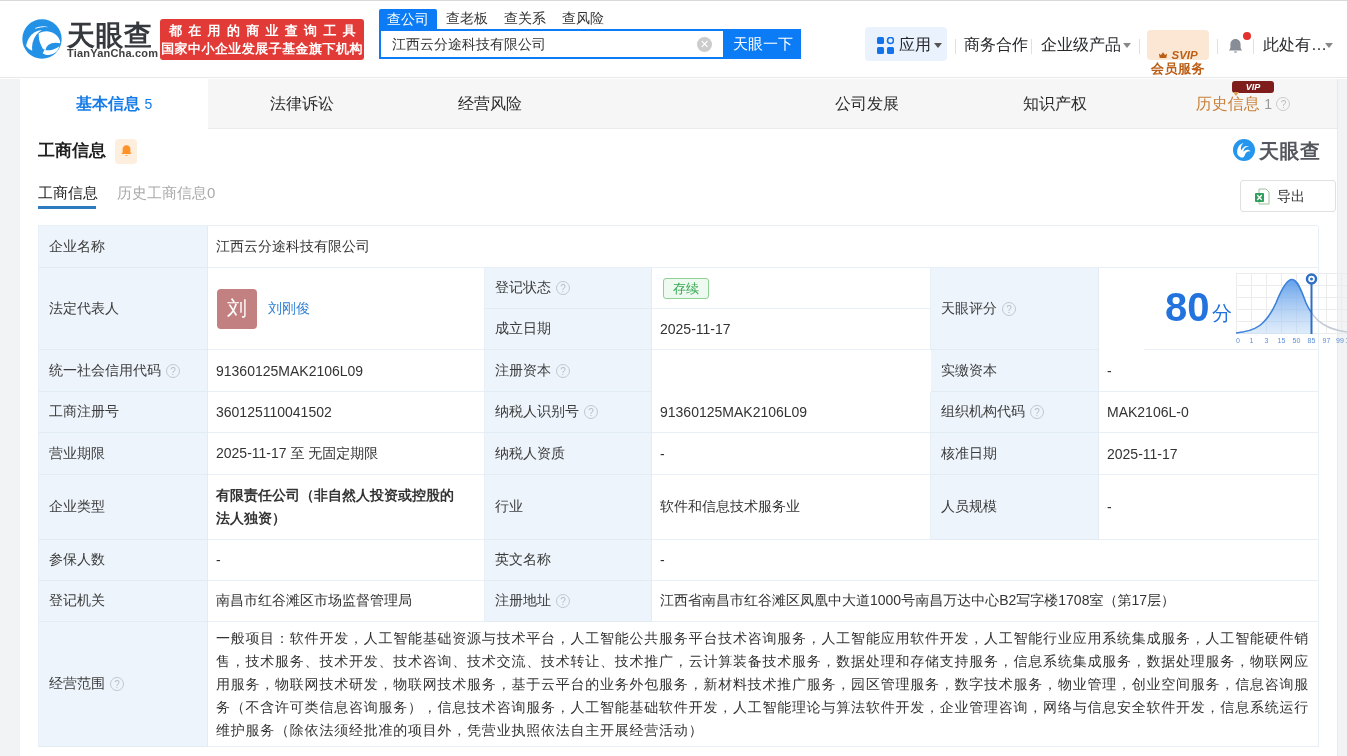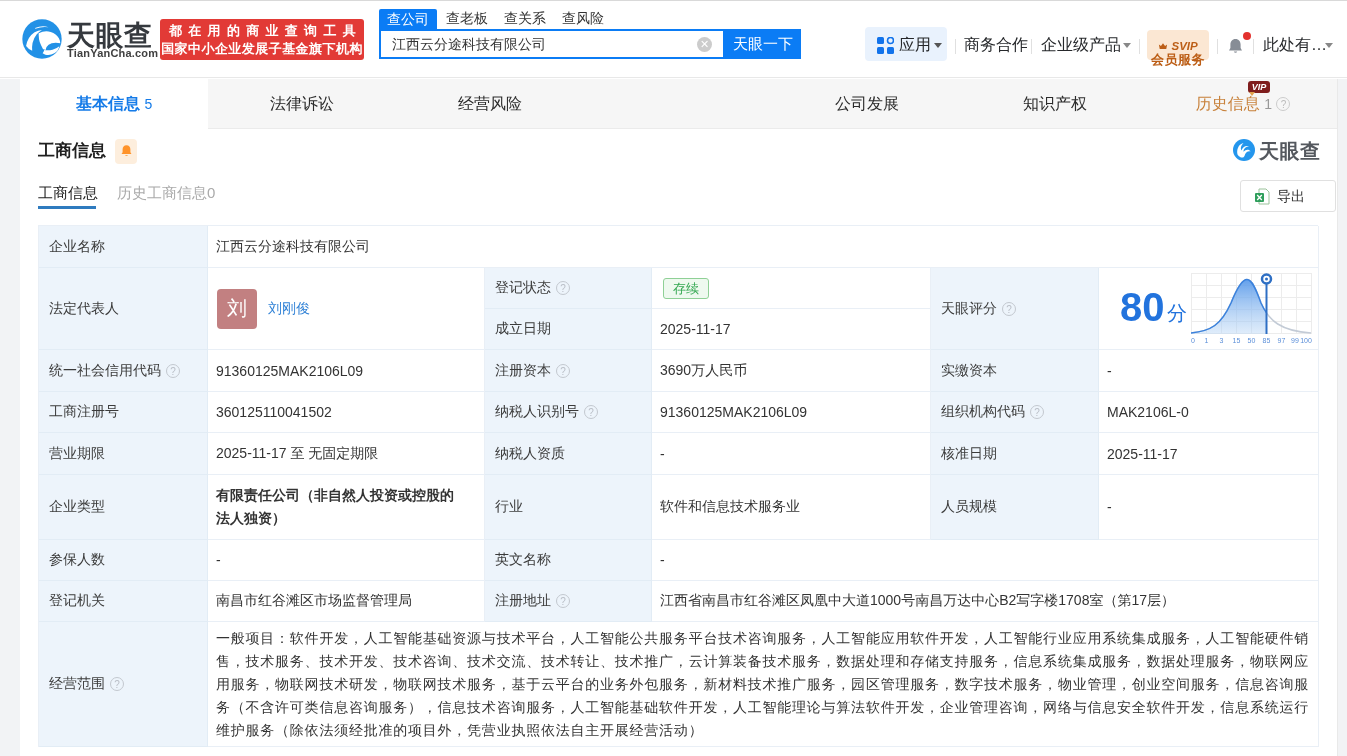--- a/index.html
+++ b/index.html
@@ -15,21 +15,21 @@
 .stab{position:absolute;top:8px;height:19px;line-height:19px;font-size:14px;color:#333;}
 #stab-active{position:absolute;left:379px;top:8px;width:58px;height:20px;background:#0b7cf5;border-radius:2px 2px 0 0;color:#fff;text-align:center;font-size:14px;line-height:20px;}
 #searchbox{position:absolute;left:379px;top:28px;width:346px;height:30px;background:#fff;border:2px solid #0b7cf5;line-height:26px;font-size:14px;color:#333;padding-left:11px;}
 #clearx{position:absolute;left:697px;top:36px;width:15px;height:15px;border-radius:50%;background:#ccc;color:#fff;font-size:11px;line-height:15px;text-align:center;}
 #searchbtn{position:absolute;left:725px;top:28px;width:76px;height:30px;background:#0b7cf5;color:#fff;font-size:15px;text-align:center;line-height:30px;}
 #appblock{position:absolute;left:865px;top:26px;width:82px;height:34px;background:#e9f2fd;border-radius:4px;}
 .hmenu{position:absolute;top:35px;height:18px;line-height:18px;font-size:16px;color:#26282b;}
 .hdiv{position:absolute;top:38px;width:1px;height:15px;background:#e0e0e0;}
 .caret{position:absolute;width:0;height:0;border-left:4.5px solid transparent;border-right:4.5px solid transparent;border-top:5.5px solid #888;}
 #svip{position:absolute;left:1147px;top:29px;width:62px;height:30px;background:#fbe7d3;border-radius:4px;text-align:center;}
-#svip .s1{color:#bc5e16;font-size:11.5px;font-weight:bold;font-style:italic;line-height:13px;margin-top:10px;}
+#svip .s1{color:#bc5e16;font-size:11.5px;font-weight:bold;font-style:italic;line-height:13px;margin-top:19px;}
 #svip .s2{color:#bc5e16;font-size:13px;font-weight:bold;line-height:13px;letter-spacing:0.5px;}
 
 #tabbar{position:absolute;left:20px;top:79px;width:1317px;height:50px;background:#f6f6f6;border-bottom:1px solid #ebebeb;}
 .tab{position:absolute;top:0;width:188.14px;height:50px;text-align:center;line-height:50px;font-size:16px;color:#2b2b2b;}
 #tab0{background:#fff;height:51px;}
 #tab0 b{color:#157be8;font-weight:bold;}
 #tab0 .num{color:#157be8;font-size:14px;}
 .tab .num{color:#999;font-size:14px;}
 
 #content{position:absolute;left:20px;top:130px;width:1317px;height:626px;background:#fff;}
@@ -112,21 +112,21 @@
   <div id="rgutterL"></div>
   <div id="rgutterR"></div>
   <div id="tabbar">
     <div class="tab" id="tab0" style="left:0"><b>基本信息</b> <span class="num">5</span></div>
     <div class="tab" style="left:376px">经营风险</div>
     <div class="tab" style="left:188px">法律诉讼</div>
     <div class="tab" style="left:753px">公司发展</div>
     <div class="tab" style="left:941px">知识产权</div>
     <div class="tab" style="left:1129px;color:#c8823c">历史信息 <span class="num">1</span>
       <span style="display:inline-block;width:14px;height:14px;border:1px solid #ccc;border-radius:50%;color:#bbb;font-size:10px;line-height:13px;text-align:center;vertical-align:1px;">?</span>
-      <div style="position:absolute;left:99px;top:2px;width:22px;height:12px;background:#7f1d1d;border-radius:3px;color:#fff;font-size:9px;font-weight:bold;font-style:italic;line-height:12px;text-align:center;">VIP<div style="position:absolute;left:1px;top:11px;width:0;height:0;border-left:3px solid transparent;border-right:3px solid transparent;border-top:4px solid #dfa04c;"></div></div>
+      <div style="position:absolute;left:83px;top:2px;width:42px;height:12px;background:#7f1d1d;border-radius:3px;color:#fff;font-size:9px;font-weight:bold;font-style:italic;line-height:12px;text-align:center;">VIP<div style="position:absolute;left:1px;top:11px;width:0;height:0;border-left:3px solid transparent;border-right:3px solid transparent;border-top:4px solid #dfa04c;"></div></div>
     </div>
   </div>
 
   <div id="content">
     <div id="title">工商信息</div>
     <div id="titlebell">
       <svg width="13" height="14" viewBox="0 0 17 17" style="margin-top:5px">
         <path d="M8.5 1 C5.2 1 3.4 3.5 3.4 6.5 L3.4 10 L2 12.4 L15 12.4 L13.6 10 L13.6 6.5 C13.6 3.5 11.8 1 8.5 1 Z" fill="#ff9329"></path>
         <path d="M6.8 13.6 a1.8 1.8 0 0 0 3.4 0 Z" fill="#ff9329"></path>
       </svg>
@@ -157,21 +157,21 @@
           <div id="avatar">刘</div>
           <span class="link" style="margin-left:11px">刘刚俊</span>
         </div>
       <div class="lc" style="grid-area:2/3">登记状态 <span class="q">?</span></div>
       <div class="vc" style="grid-area:2/4">
           <span class="badge" style="margin-left:3px">存续</span>
         </div>
       <div class="lc" style="grid-area:3/3">成立日期</div>
       <div class="vc" style="grid-area:3/4">2025-11-17</div>
       <div class="lc" style="grid-area:2/5/4/6">天眼评分 <span class="q">?</span></div>
-      <div class="vc" style="grid-area:2/6/4/7;position:relative;padding-left:0;">
+      <div class="vc" style="grid-area:2/6/4/7;position:relative;padding-left:0;margin-left:45px;">
         <span style="position:absolute;left:21px;top:17px;font-size:40px;font-weight:bold;color:#2273dd;">80</span>
         <span style="position:absolute;left:68px;top:32px;font-size:20px;color:#2273dd;">分</span>
         <svg style="position:absolute;left:92px;top:5px" width="121" height="72" viewBox="0 0 121 72">
           <g stroke="#ececec" stroke-width="1">
             <path d="M0.5 0 V61 M15.5 0 V61 M30.5 0 V61 M45.5 0 V61 M60.5 0 V61 M75.5 0 V61 M90.5 0 V61 M105.5 0 V61 M120.5 0 V61"></path>
             <path d="M0 0.5 H121 M0 12.5 H121 M0 24.5 H121 M0 36.5 H121 M0 48.5 H121 M0 60.5 H121"></path>
           </g>
           <defs>
             <linearGradient id="gfill" x1="0" y1="0" x2="0" y2="1">
               <stop offset="0" stop-color="#5b9bea" stop-opacity="0.95"></stop>
@@ -199,21 +199,20 @@
               <text x="90.5" y="70">97</text>
               <text x="104" y="70">99</text>
               <text x="115" y="70">100</text>
           </g>
         </svg>
       </div>
 
       <div class="lc" style="grid-area:4/1">统一社会信用代码 <span class="q">?</span></div>
       <div class="vc" style="grid-area:4/2">91360125MAK2106L09</div>
       <div class="lc" style="grid-area:4/3">注册资本 <span class="q">?</span></div>
-      <div class="vc" style="grid-area:4/4">3690万人民币</div>
       <div class="lc" style="grid-area:4/5">实缴资本</div>
       <div class="vc" style="grid-area:4/6">-</div>
 
       <div class="lc" style="grid-area:5/1">工商注册号</div>
       <div class="vc" style="grid-area:5/2">360125110041502</div>
       <div class="lc" style="grid-area:5/3">纳税人识别号 <span class="q">?</span></div>
       <div class="vc" style="grid-area:5/4">91360125MAK2106L09</div>
       <div class="lc" style="grid-area:5/5">组织机构代码 <span class="q">?</span></div>
       <div class="vc" style="grid-area:5/6">MAK2106L-0</div>
 

